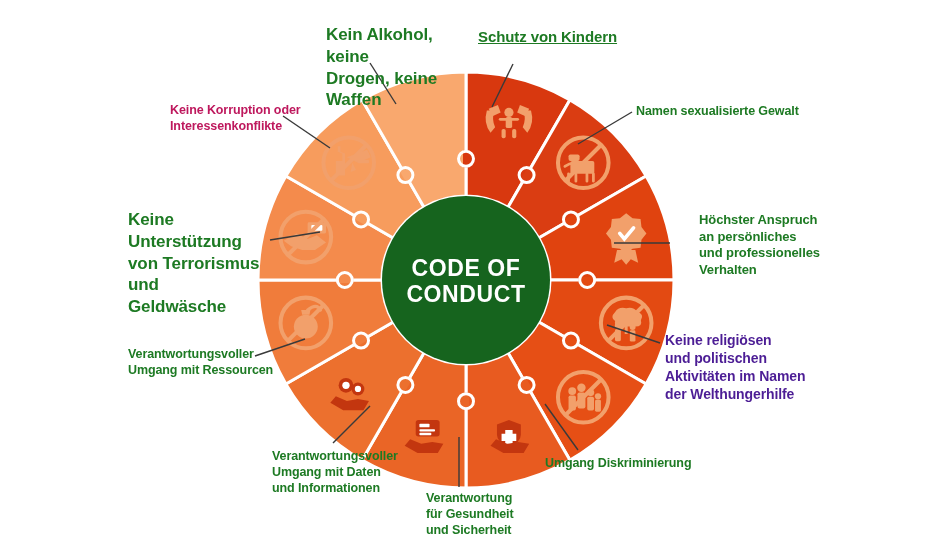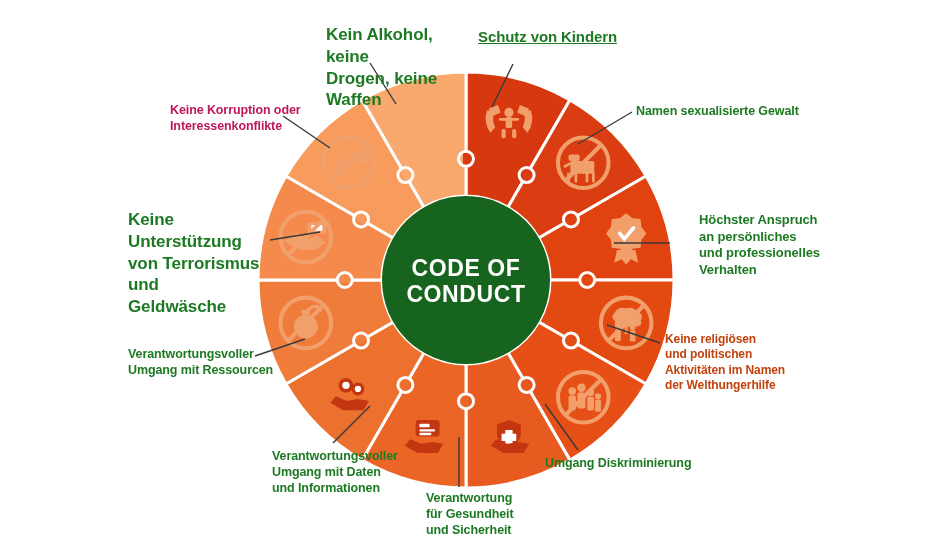--- a/index.html
+++ b/index.html
@@ -187,21 +187,21 @@
 
   <div id="labels-layer">
       <div class="label l" style="left: 326px; top: 24px; width: 140px; color: rgb(29, 122, 35); font-size: 17px;">Kein Alkohol, keine
 Drogen, keine Waffen</div>
       <div class="label l" style="left: 478px; top: 27px; width: 150px; color: rgb(29, 122, 35); font-size: 15px; text-decoration: underline;">Schutz von Kindern</div>
       <div class="label l" style="left: 636px; top: 103px; width: 190px; color: rgb(29, 122, 35); font-size: 12.5px;">Namen sexualisierte Gewalt</div>
       <div class="label l" style="left: 675px; top: 212px; width: 150px; color: rgb(29, 122, 35); font-size: 13px; margin-left: 24px;">Höchster Anspruch
 an persönliches
 und professionelles
 Verhalten</div>
-      <div class="label l" style="left: 665px; top: 332px; width: 160px; color: #c2410c; font-size: 12px;">Keine religiösen
+      <div class="label l" style="left: 665px; top: 332px; width: 160px; color: #4c1d95; font-size: 14px;">Keine religiösen
 und politischen
 Aktivitäten im Namen
 der Welthungerhilfe</div>
       <div class="label l" style="left: 545px; top: 455px; width: 165px; color: rgb(29, 122, 35); font-size: 12.5px;">Umgang Diskriminierung</div>
       <div class="label l" style="left: 420px; top: 490px; width: 130px; color: rgb(29, 122, 35); font-size: 12.5px; margin-left: 6px;">Verantwortung
 für Gesundheit
 und Sicherheit</div>
       <div class="label l" style="left: 272px; top: 448px; width: 150px; color: rgb(29, 122, 35); font-size: 12.5px;">Verantwortungsvoller
 Umgang mit Daten
 und Informationen</div>

